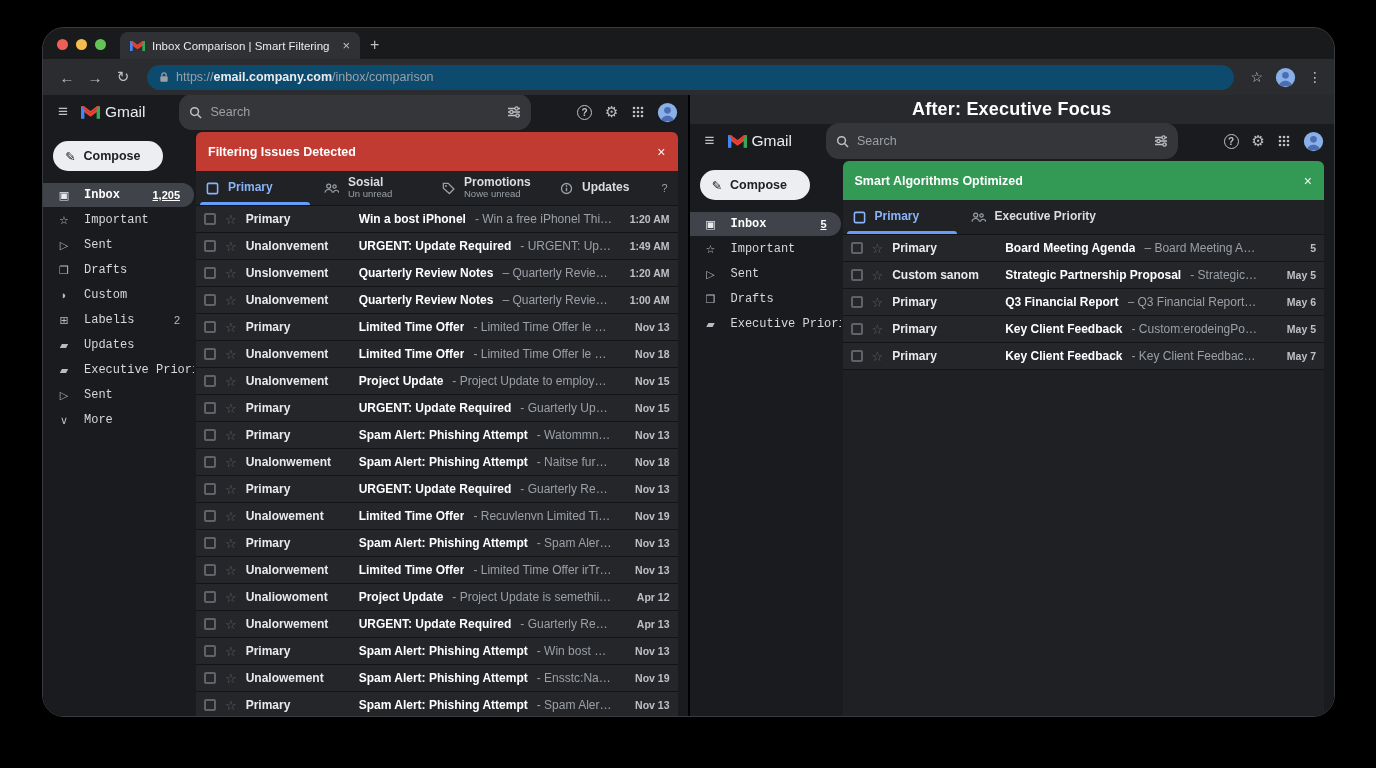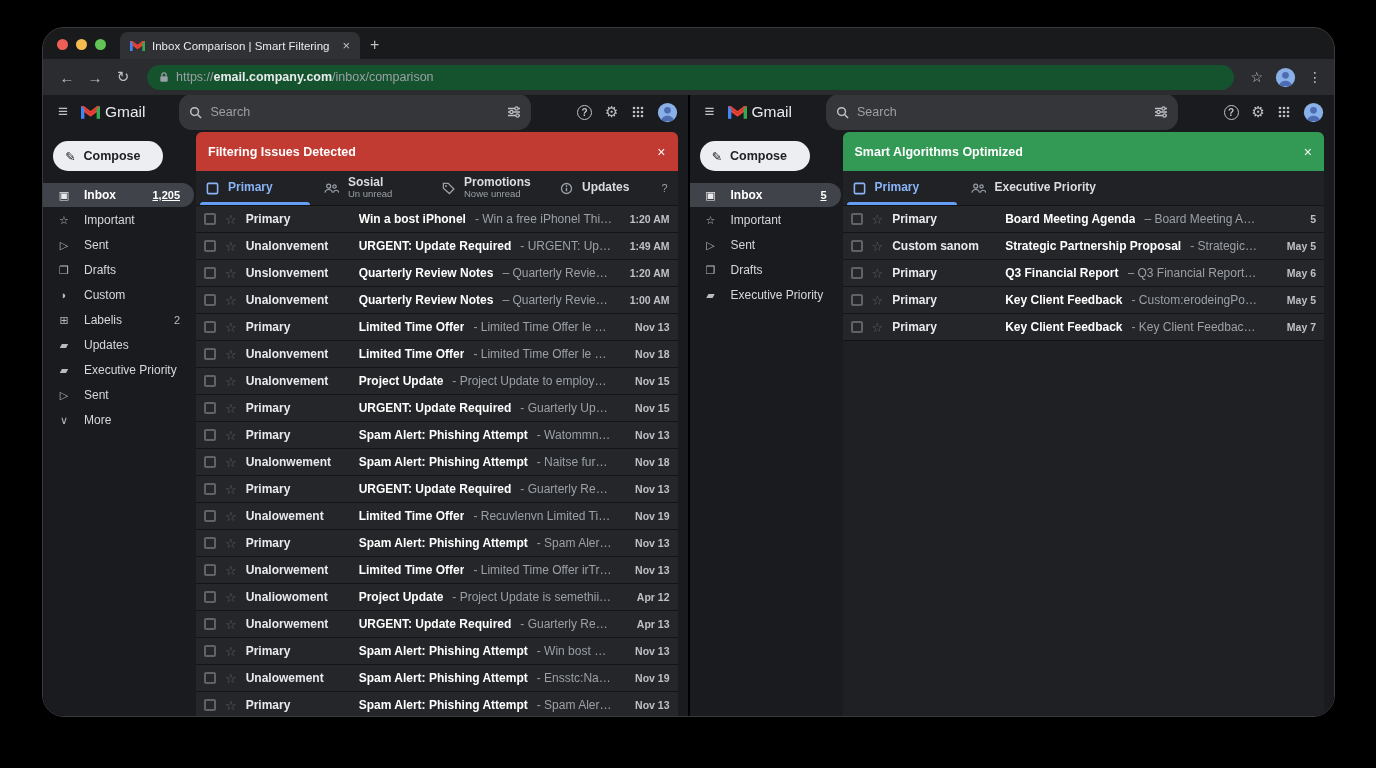--- a/index.html
+++ b/index.html
@@ -13,21 +13,21 @@
   .lights{display:flex;gap:8px;align-items:center;padding:0 14px 9px 14px;}
   .light{width:11px;height:11px;border-radius:50%;}
   .light.r{background:#ed5f57}.light.y{background:#f5bd4f}.light.g{background:#61c454}
   .btab{height:27px;background:#303134;border-radius:8px 8px 0 0;display:flex;align-items:center;
     gap:7px;padding:0 10px;min-width:225px;color:#e8eaed;font-size:11.5px;}
   .btab .x{color:#bdc1c6;font-size:13px;margin-left:6px;}
   .newtab{color:#bdc1c6;font-size:16px;padding:0 14px 5px 10px;}
   
   .navbar{height:36px;background:#2b2c2f;display:flex;align-items:center;padding:0 12px;gap:4px;flex:none;}
   .navbtn{color:#bdc1c6;font-size:15px;width:24px;text-align:center;}
-  .urlpill{flex:1;height:25px;background:#14532d;border-radius:13px;display:flex;align-items:center;
+  .urlpill{flex:1;height:25px;background:#0c4a6e;border-radius:13px;display:flex;align-items:center;
     padding:0 12px;gap:7px;margin:0 8px;font-size:12.5px;color:#9aa0a6;}
   .urlpill .host{color:#e8eaed;font-weight:700;}
   .navright{display:flex;align-items:center;gap:12px;padding-left:4px;}
   .navright .star{color:#bdc1c6;font-size:14px;}
   .navright .dots{color:#bdc1c6;font-size:14px;}
   
   .panels{flex:1;display:flex;min-height:0;background:#000;gap:2px;}
   .panel{flex:1;display:flex;flex-direction:column;min-width:0;background:#1a1b1e;overflow:hidden;}
   .ptitle{height:29px;background:#28292c;color:#fff;font-size:18px;font-weight:600;
     display:flex;align-items:center;justify-content:center;flex:none;letter-spacing:.2px;}
@@ -45,21 +45,21 @@
   .pbody{flex:1;display:flex;min-height:0;}
   .sidebar{width:153px;flex:none;padding-top:10px;}
   .compose{margin:2px 0 12px 10px;width:110px;height:30px;border:none;border-radius:16px;background:#eceef2;
     color:#202124;font-size:12.5px;font-weight:600;display:flex;align-items:center;gap:8px;padding:0 12px;
     font-family:inherit;}
   .sideitems .si{height:24px;display:flex;align-items:center;padding-left:13px;margin:1px 2px 1px 0;
     color:#d5d8dc;font-size:12px;border-radius:0 14px 14px 0;}
   .sideitems .si.selected{background:#41434a;color:#fff;font-weight:700;}
   .si-icon{width:16px;text-align:center;color:#b7bbc2;font-size:11px;margin-right:12px;flex:none;}
   .si.selected .si-icon{color:#e8eaed;}
-  .si-label{flex:1;white-space:nowrap;overflow:hidden;}
+  .si-label{flex:1;white-space:nowrap;overflow:hidden;font-family:Liberation Mono, monospace;}
   .si-count{margin-right:14px;font-size:11px;color:#b7bbc2;}
   .si.selected .si-count{color:#fff;text-decoration:underline;}
   
   .mail{flex:1;min-width:0;display:flex;flex-direction:column;padding-right:10px;overflow:hidden;}
   .banner{margin-top:3px;height:39px;border-radius:6px 6px 0 0;display:flex;align-items:center;
     padding:0 12px;color:#fff;font-size:12.5px;font-weight:700;flex:none;gap:24px;}
   .banner .bx{margin-left:auto;font-size:14px;font-weight:400;color:rgba(255,255,255,.95);}
   .tabbar{height:35px;background:#202226;display:flex;position:relative;flex:none;
     border-bottom:1px solid #131416;}
   .tab{min-width:118px;display:flex;align-items:center;gap:9px;padding:0 10px;color:#9aa0a6;
@@ -497,20 +497,21 @@
     <span class="subject">Spam Alert: Phishing Attempt</span>
     <span class="snippet">- Spam Alert: Phishi...</span>
     <span class="edate">Nov 13</span>
   </div>
 </div>
         </div>
       </div>
     </section>
 
     <section class="panel">
+      <div class="ptitle">After: Executive Focus</div>
       <div class="ghead">
         <span class="burger">≡</span>
         <div class="brand">
           <svg width="19" height="15" viewBox="0 0 18 14">
             <path d="M0 1 L9 8 L18 1 L18 4.5 L9 11 L0 4.5 Z" fill="#EA4335"></path>
             <rect x="0" y="1" width="3.2" height="12" fill="#4285F4"></rect>
             <rect x="14.8" y="1" width="3.2" height="12" fill="#34A853"></rect>
             <path d="M0 1 L9 8 L18 1 L15 1 L9 5.6 L3 1 Z" fill="#EA4335"></path>
           </svg>
           <span>Gmail</span>

